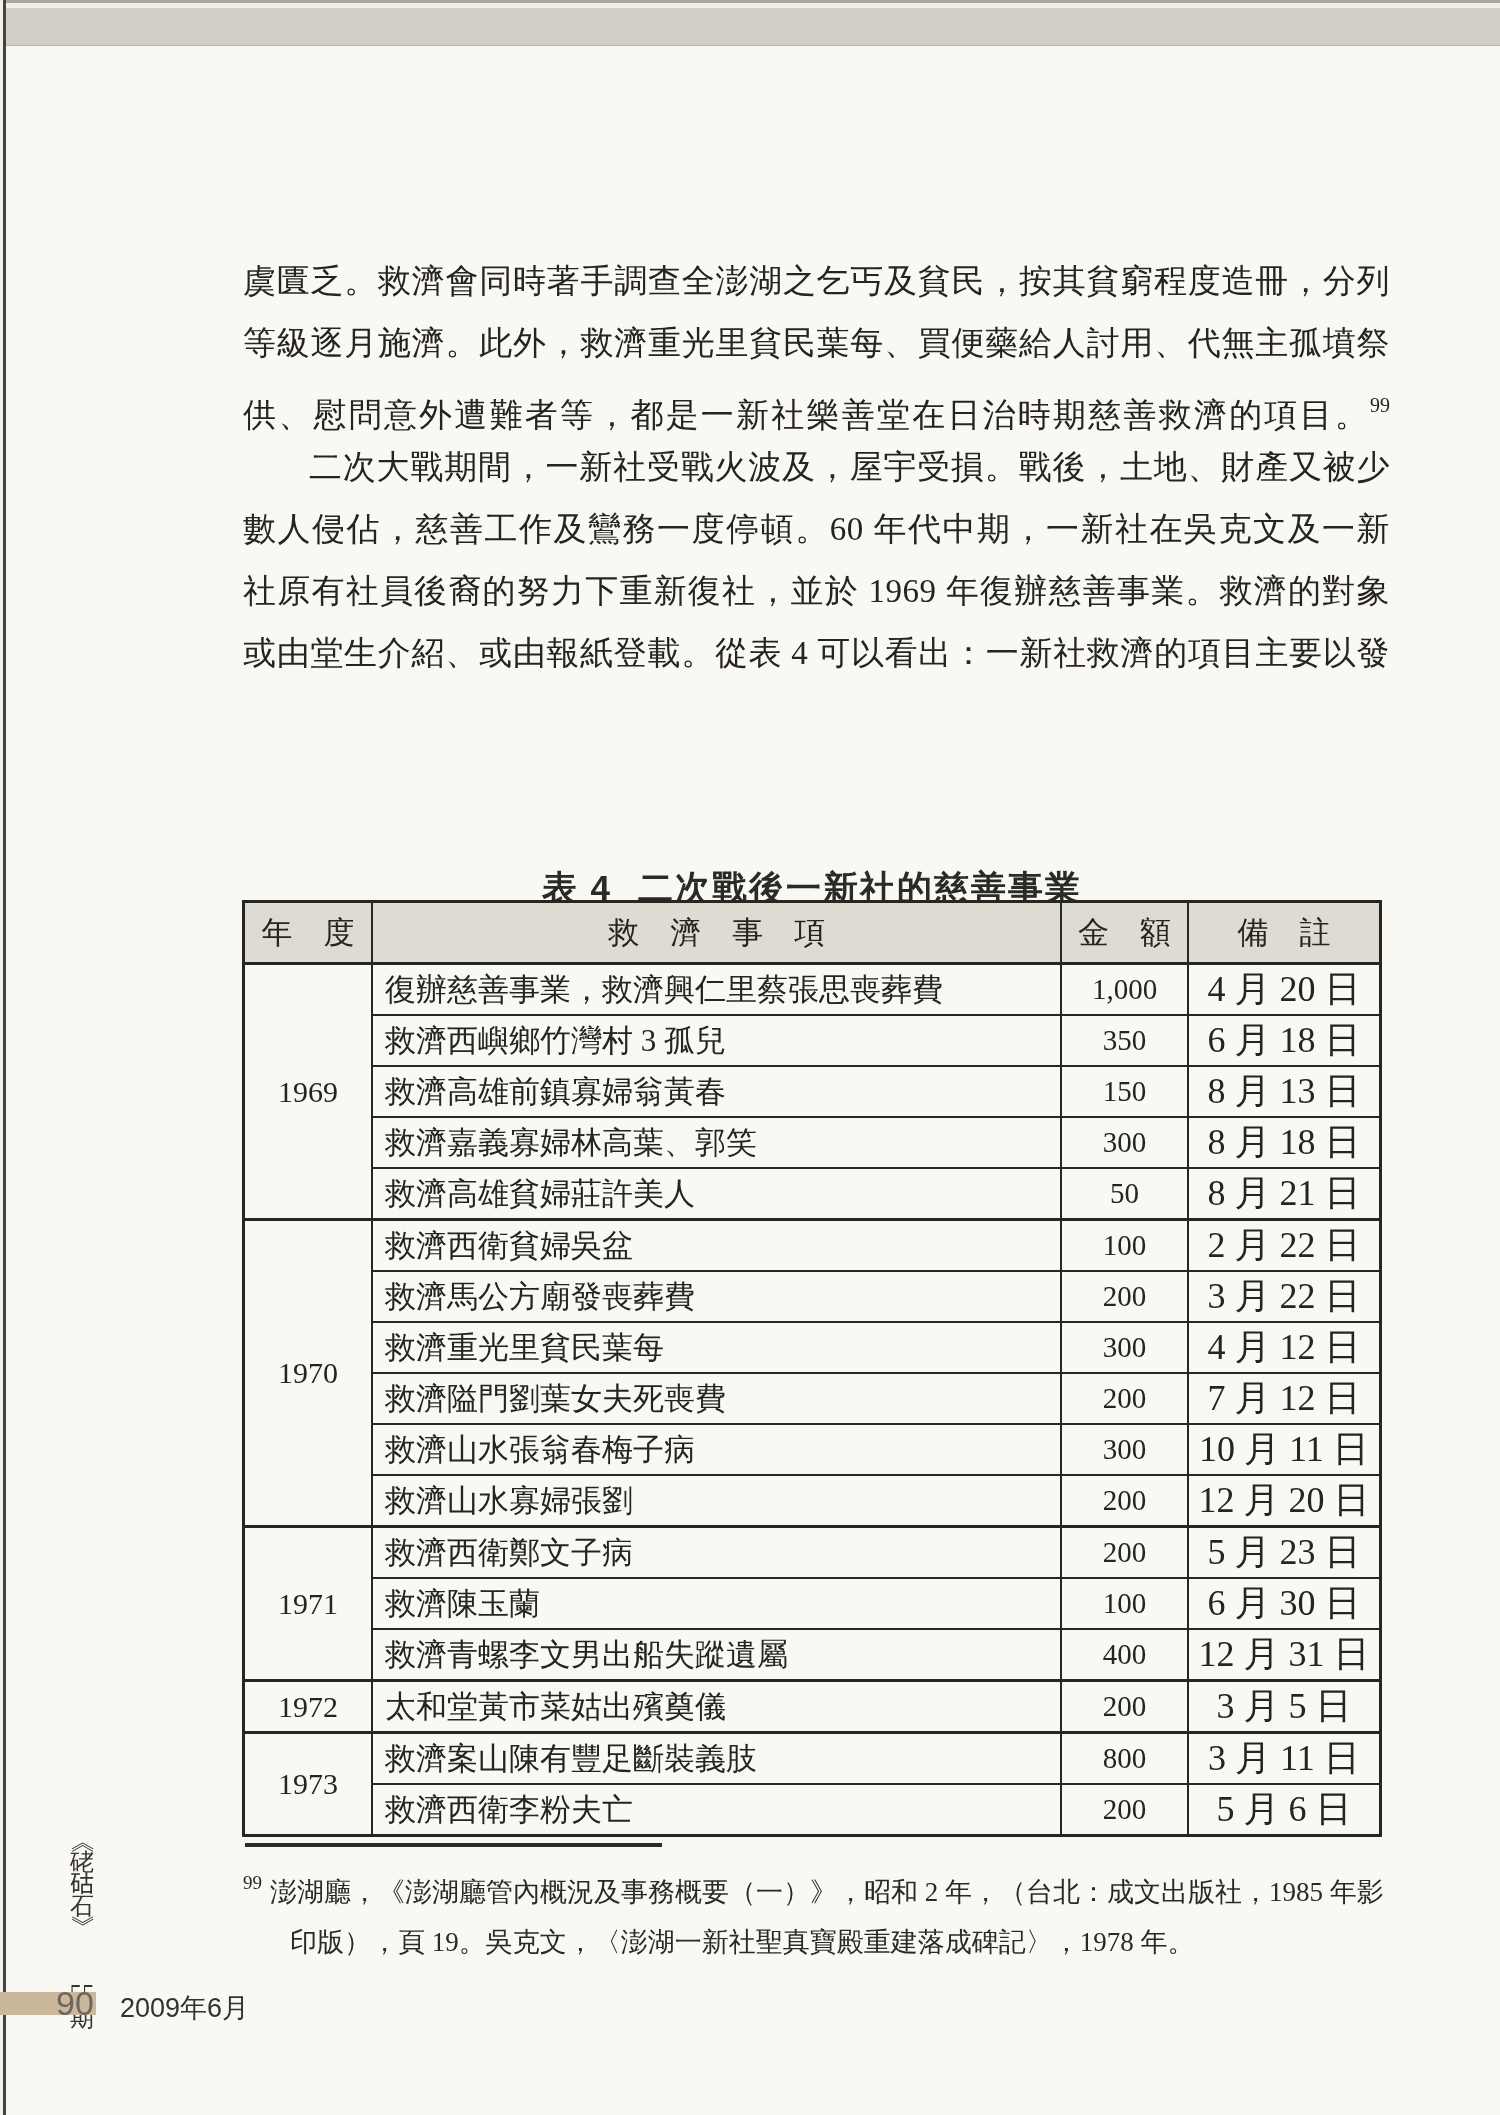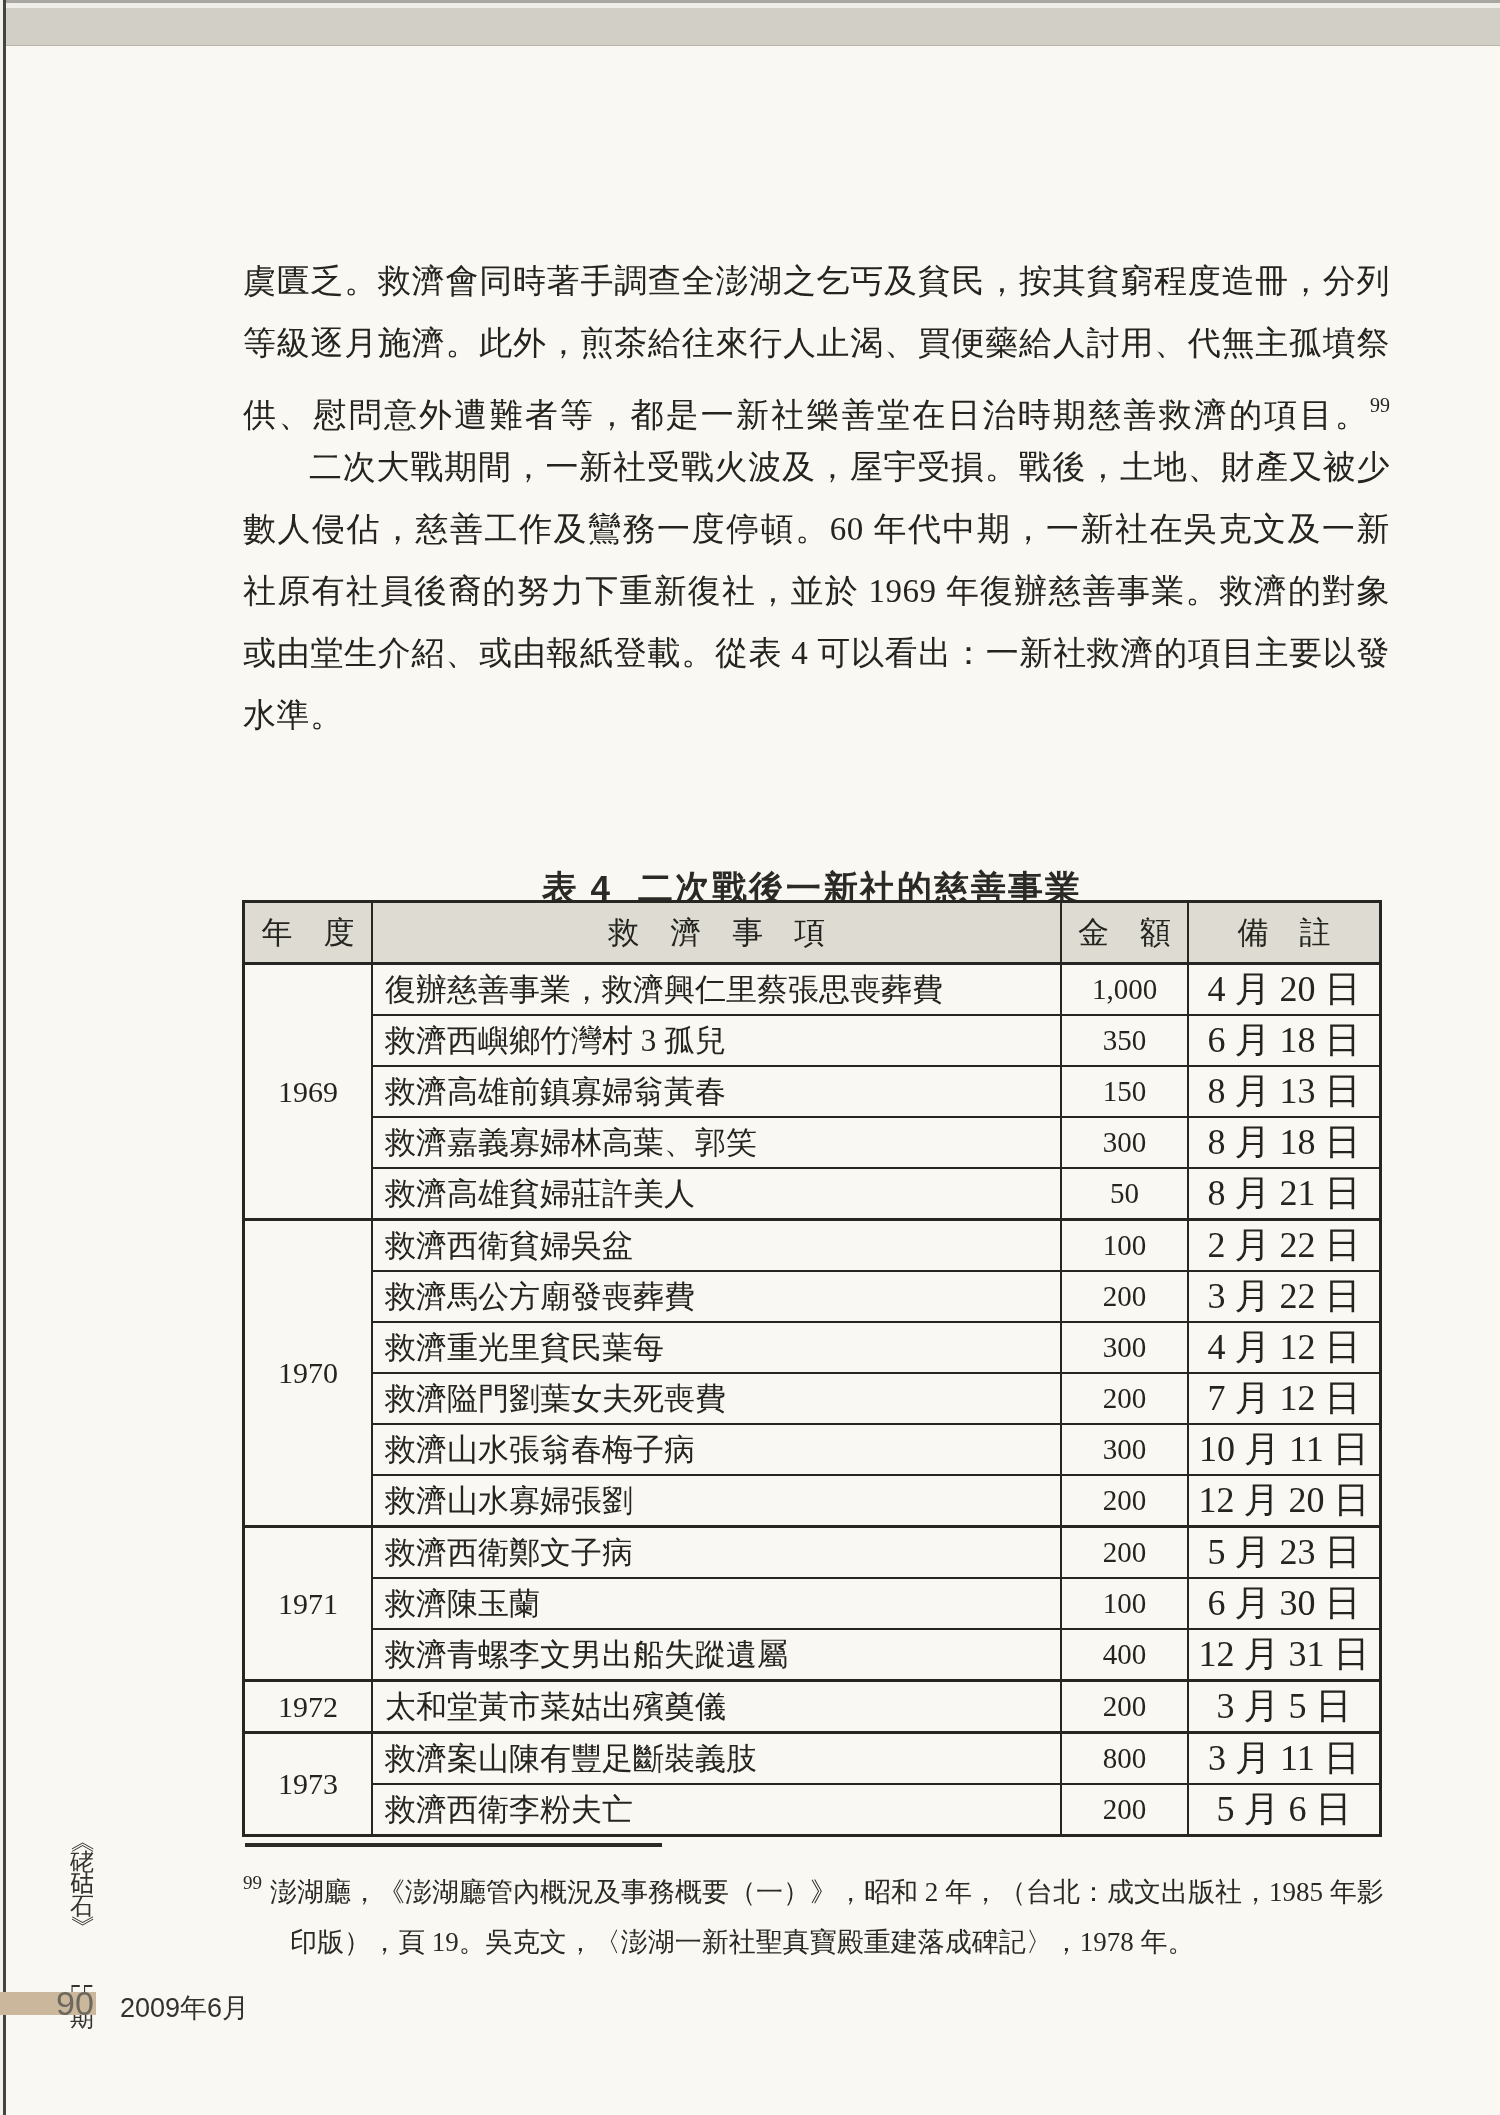--- a/index.html
+++ b/index.html
@@ -72,27 +72,26 @@
 <div class="page">
 
   <div class="top-line"></div>
   <div class="top-sliver"></div>
   <div class="top-band"></div>
   <div class="left-sliver"></div>
   <div class="left-edge"></div>
 
   <div class="bodytext">
     <div class="bline">虞匱乏。救濟會同時著手調查全澎湖之乞丐及貧民，按其貧窮程度造冊，分列</div>
-    <div class="bline">等級逐月施濟。此外，煎茶給往來行人止渴、買便藥給人討用、代無主孤墳祭</div>
+    <div class="bline">等級逐月施濟。此外，救濟重光里貧民葉每、買便藥給人討用、代無主孤墳祭</div>
     <div class="bline"><span>供、慰問意外遭難者等，都是一新社樂善堂在日治時期慈善救濟的項目。</span><sup>99</sup></div>
     <div class="bline indent">二次大戰期間，一新社受戰火波及，屋宇受損。戰後，土地、財產又被少</div>
     <div class="bline">數人侵佔，慈善工作及鸞務一度停頓。60 年代中期，一新社在吳克文及一新</div>
     <div class="bline">社原有社員後裔的努力下重新復社，並於 1969 年復辦慈善事業。救濟的對象</div>
     <div class="bline">或由堂生介紹、或由報紙登載。從表 4 可以看出：一新社救濟的項目主要以發</div>
-    <div class="bline short">水準。</div>
   </div>
 
   <div class="tbl-title">
     <span class="lbl">表 4</span><span>二次戰後一新社的慈善事業</span>
   </div>
 
   <table class="charity">
     <thead>
       <tr>
         <th class="col-year">年　度</th>

